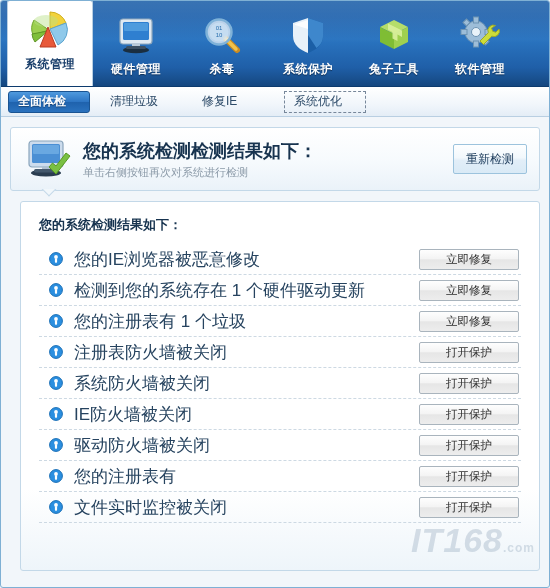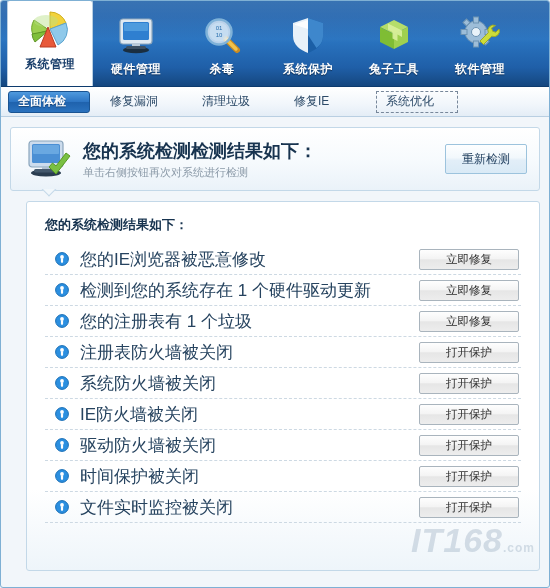--- a/index.html
+++ b/index.html
@@ -132,31 +132,31 @@
   }
   .banner-ico { width: 48px; height: 44px; flex: 0 0 48px; }
   .banner-txt { flex: 1 1 auto; padding-left: 10px; }
   .banner-title {
     font-size: 18px; font-weight: bold; color: #17334f;
     margin-bottom: 2px;
   }
   .banner-sub { font-size: 11px; color: #8b9aa8; }
   .btn-rescan {
     flex: 0 0 auto;
-    width: 82px; height: 30px;
+    width: 74px; height: 30px;
     font-size: 12px; color: #1d3c5c;
     background: linear-gradient(180deg, #fdfeff 0%, #f2f8fc 45%, #e2eef8 55%, #d9eaf6 100%);
     border: 1px solid #9cc3dd;
     border-radius: 2px;
     cursor: pointer;
     font-family: inherit;
   }
 
   
-  .panel-wrap { padding: 10px 9px 0 25px; }
+  .panel-wrap { padding: 10px 9px 0 19px; }
   .panel {
     position: relative;
     height: 370px;
     background: linear-gradient(180deg, #ffffff 0%, #ffffff 78%, #eef5fa 100%);
     border: 1px solid #c3d8e8;
     border-radius: 3px;
     padding: 14px 18px 0 18px;
     overflow: hidden;
   }
   .panel-title {
@@ -297,23 +297,20 @@
       </span>
       <span class="tb-label">软件管理</span>
     </div>
   </div>
 
   <div class="tabstrip">
     <div class="tab sel">
       <span>全面体检</span>
     </div>
     <div class="tab">
-      <span>修复漏洞</span>
-    </div>
-    <div class="tab">
       <span>清理垃圾</span>
     </div>
     <div class="tab">
       <span>修复IE</span>
     </div>
     <div class="tab focus">
       <span>系统优化</span>
     </div>
   </div>
 
@@ -432,21 +429,21 @@
         </li>
 
         <li class="row">
           <span class="row-ico">
             <svg width="14" height="14" viewBox="0 0 14 14">
                 <circle cx="7" cy="7" r="6.4" fill="#2b8fe0" stroke="#1b6fb5" stroke-width="1"></circle>
                 <circle cx="7" cy="5" r="1.9" fill="#fff"></circle>
                 <rect x="5.9" y="6.3" width="2.2" height="4.6" rx="1.1" fill="#fff"></rect>
               </svg>
           </span>
-          <span class="row-text">时间保护被关闭</span>
+          <span class="row-text">您的注册表有</span>
           <button class="btn-act">打开保护</button>
         </li>
 
         <li class="row">
           <span class="row-ico">
             <svg width="14" height="14" viewBox="0 0 14 14">
                 <circle cx="7" cy="7" r="6.4" fill="#2b8fe0" stroke="#1b6fb5" stroke-width="1"></circle>
                 <circle cx="7" cy="5" r="1.9" fill="#fff"></circle>
                 <rect x="5.9" y="6.3" width="2.2" height="4.6" rx="1.1" fill="#fff"></rect>
               </svg>

